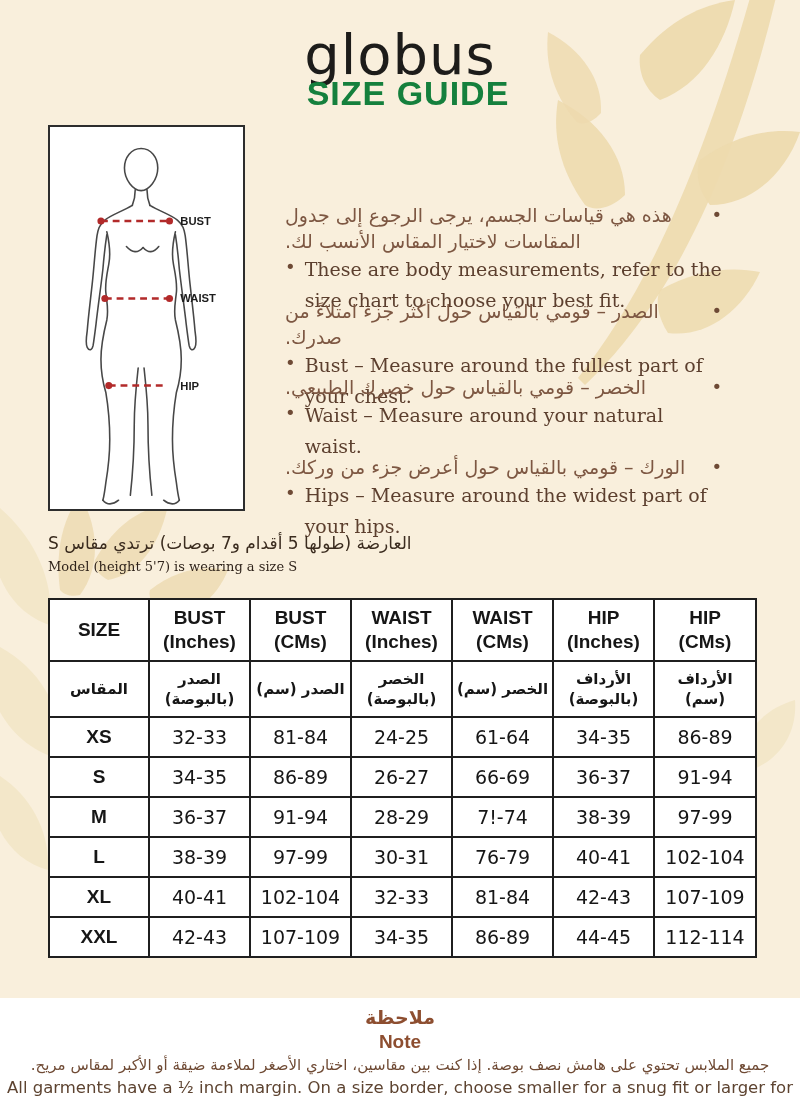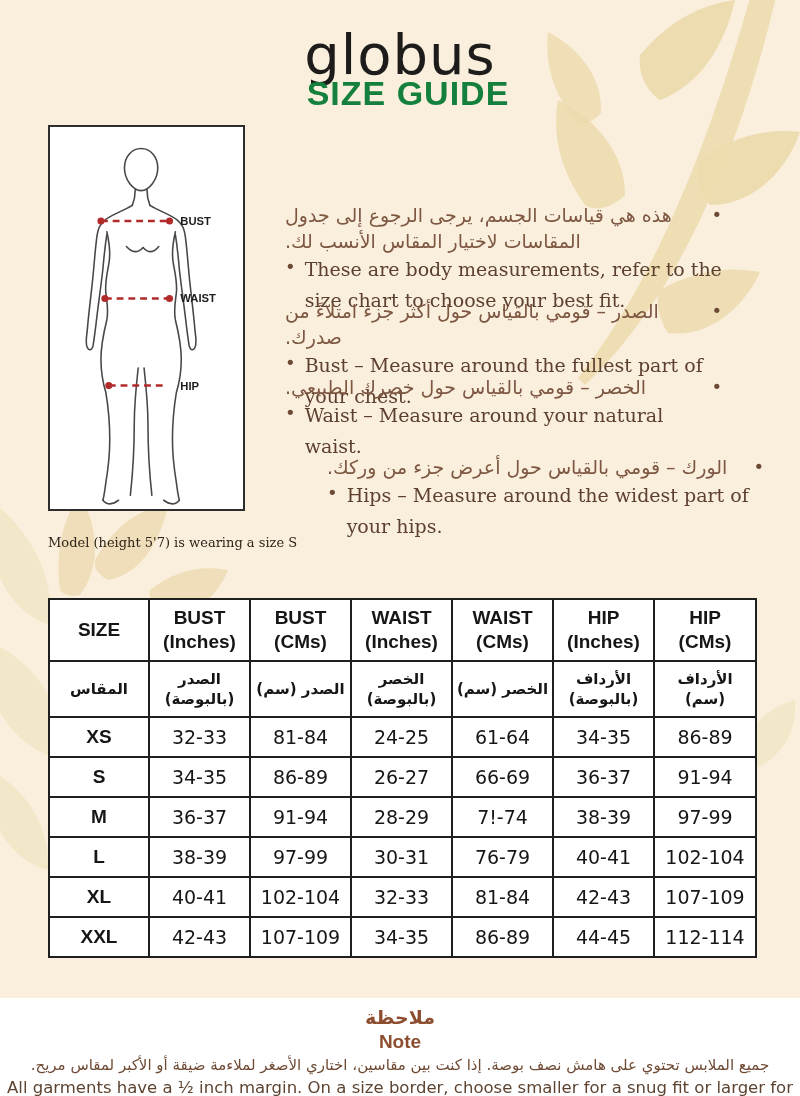--- a/index.html
+++ b/index.html
@@ -31,21 +31,21 @@
   
   .figure-box{
     position:absolute;left:48px;top:125px;width:197px;height:386px;
     background:#ffffff;border:2px solid #2d2d2d;box-sizing:border-box;
   }
   .figure-box svg{display:block;width:100%;height:100%;}
 
   
   .bullets{position:absolute;left:285px;top:150px;width:437px;}
   .b-group{position:absolute;left:0;width:100%;}
-  .g1{top:8px;margin-top:44px;} .g2{top:148px;} .g3{top:224px;} .g4{top:304px;margin-left:42px;}
+  .g1{top:8px;margin-top:44px;} .g2{top:148px;} .g3{top:224px;} .g4{top:304px;}
   .item{display:flex;align-items:flex-start;gap:9px;}
   .marker{flex:0 0 auto;font-size:18px;line-height:26px;color:#6e4a35;}
   .txt{flex:1 1 auto;}
   .ar{
     direction:rtl;text-align:left;
     font-size:19px;line-height:26px;color:#7d5742;
     font-family:"DejaVu Sans",sans-serif;
   }
   .en{
     font-size:19px;line-height:31px;color:#5c3f2e;
@@ -203,20 +203,21 @@
       </div>
       <div class="item">
         <span class="marker">•</span>
         <div class="txt en">Hips – Measure around the widest part of your hips.</div>
       </div>
     </div>
 
   </div>
 
   <div class="model-note">
+    <div class="model-ar">العارضة (طولها 5 أقدام و7 بوصات) ترتدي مقاس S</div>
     <div class="model-en">Model (height 5'7) is wearing a size S</div>
   </div>
 
   <table class="size-table">
     <colgroup>
       <col style="width:100px">
         <col style="width:101px">
         <col style="width:101px">
         <col style="width:101px">
       <col style="width:101px">

